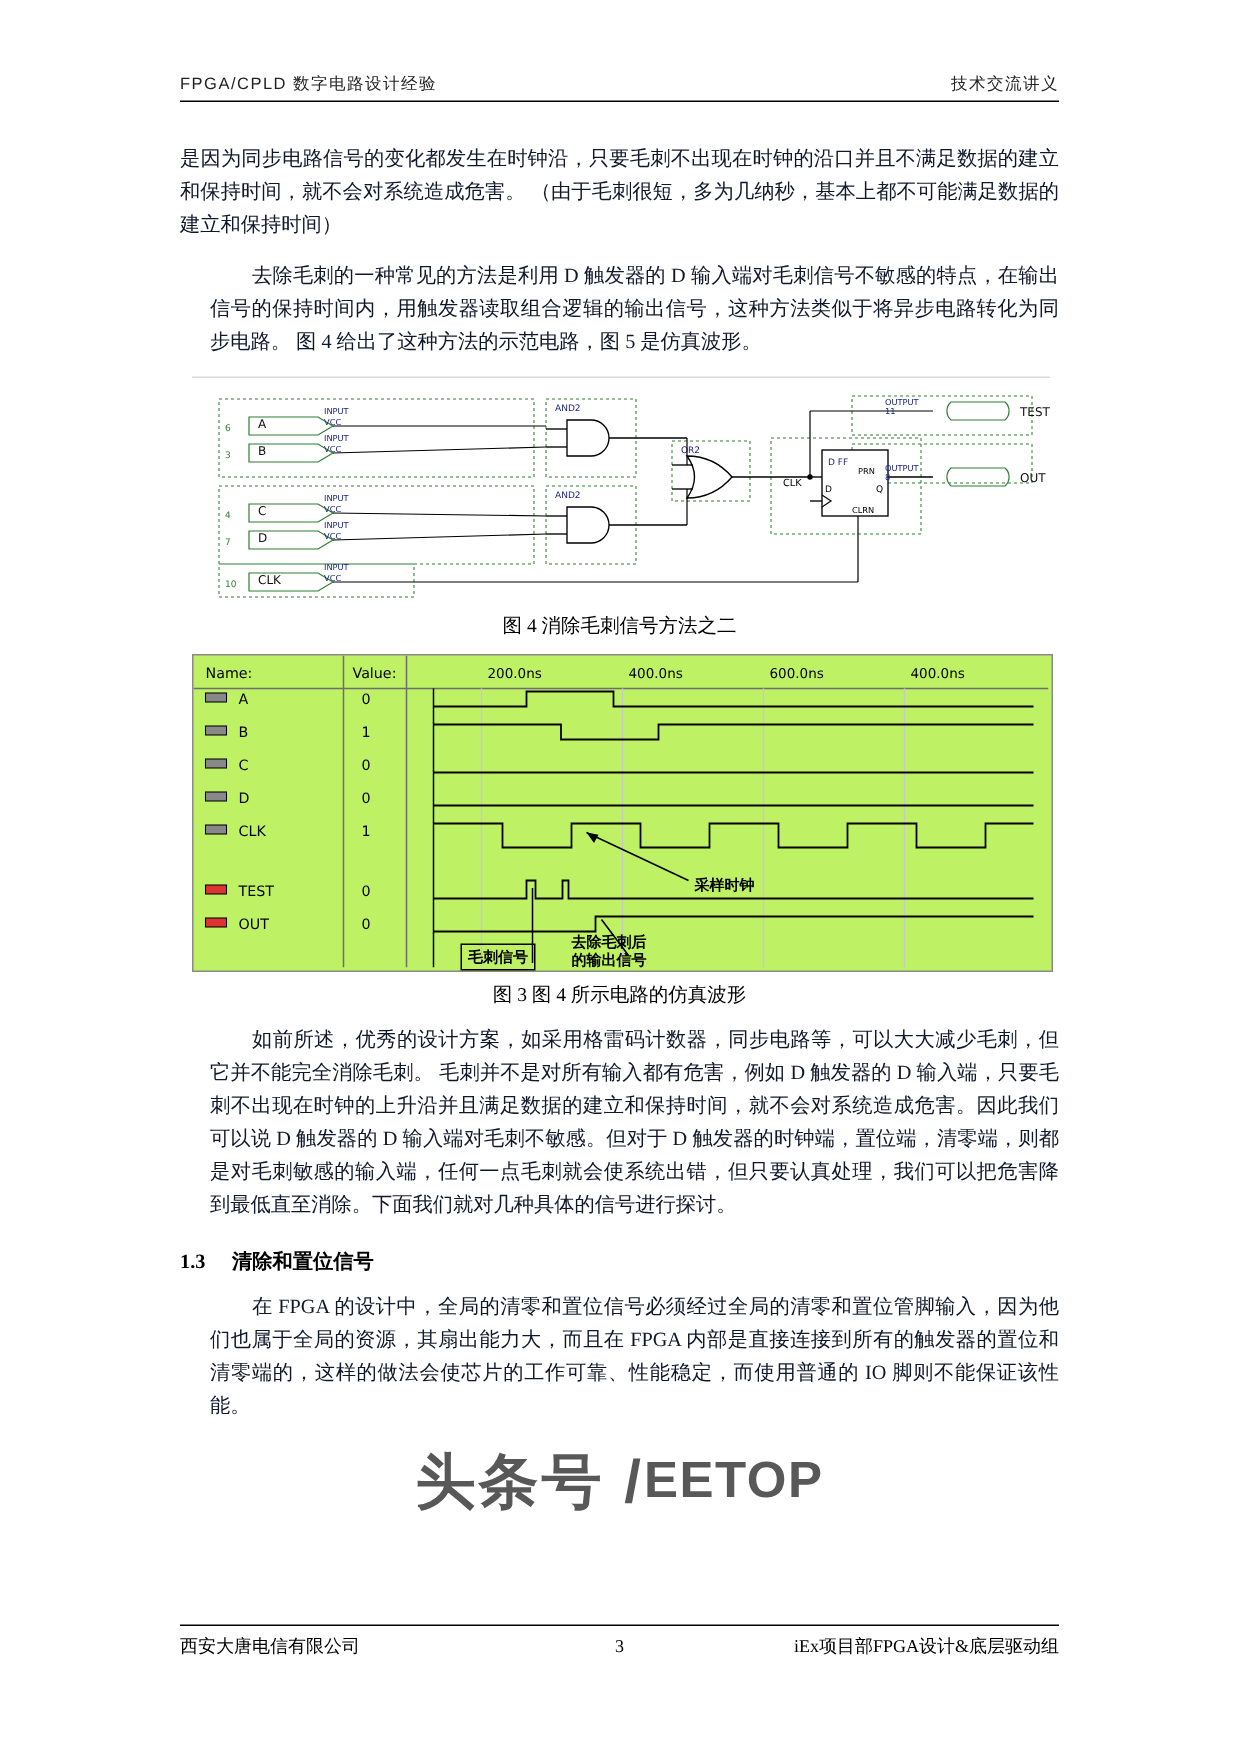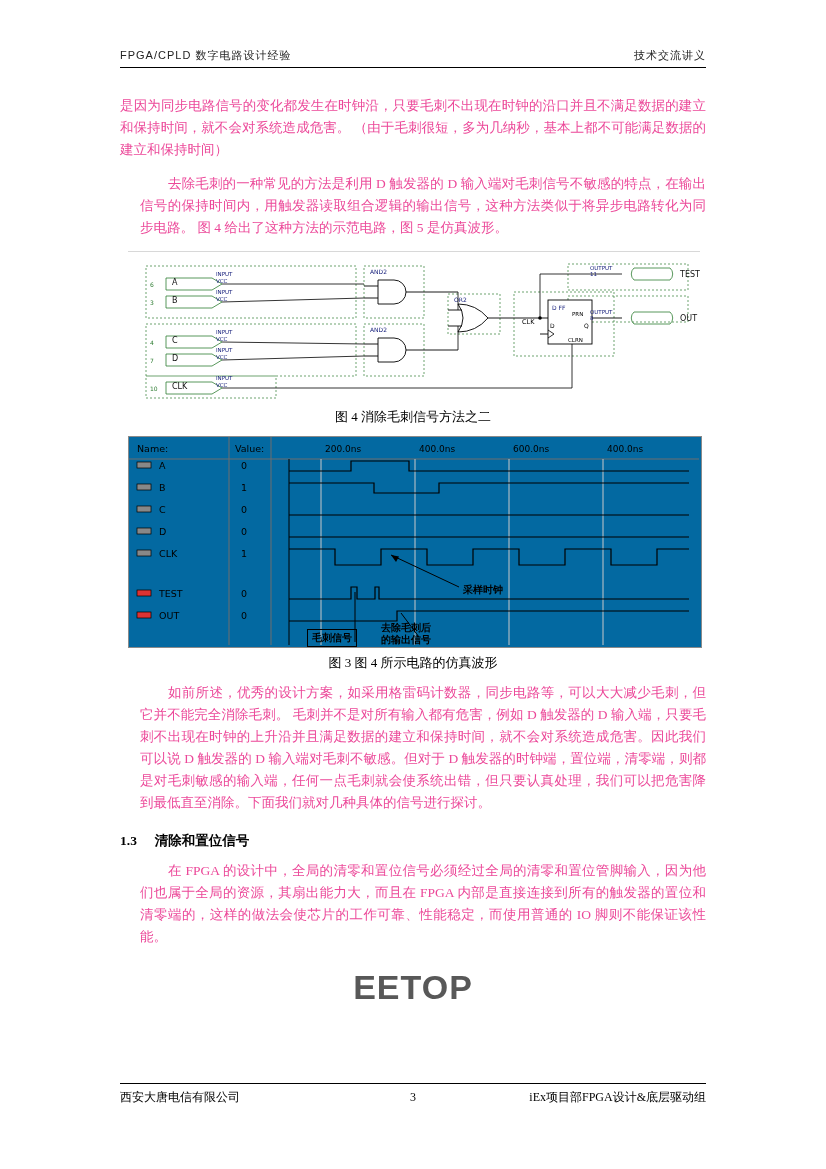--- a/index.html
+++ b/index.html
@@ -22,21 +22,21 @@
   }
   .header .h-left{font-family:"Liberation Sans","DejaVu Sans",sans-serif;}
   .header .h-right{font-family:"Liberation Sans","DejaVu Sans",sans-serif;}
 
   
   .content{position:absolute;left:120px;top:95px;width:586px;}
   p.para{
     margin:0 0 12px 0;
     font-size:13.5px;line-height:22px;
     text-align:justify;
-    color:#ec4899;
+    color:#0f172a;
   }
   p.indent{text-indent:28px;margin-left:20px;}
   .caption{
     text-align:center;font-size:13px;margin:6px 0 10px 0;
   }
   h2.sec{
     font-family:"Liberation Sans","DejaVu Sans",sans-serif;
     font-size:13.5px;font-weight:bold;margin:18px 0 10px 0;
   }
   h2.sec .num{margin-right:14px;font-family:Liberation Serif, serif;}
@@ -46,21 +46,21 @@
     position:relative;width:572px;height:150px;margin:8px 0 2px 8px;
     background:#fff;
     font-family:"Liberation Sans","DejaVu Sans",sans-serif;
     font-size:7px;color:#1b5e20;
     border-top:1px solid #d8d8d8;
   }
 
   
   .fig5{
     position:relative;width:572px;height:210px;margin:10px 0 2px 8px;
-    background:#0369a1;border:1px solid #8a8a8a;
+    background:#bef264;border:1px solid #8a8a8a;
     font-family:"Liberation Sans","DejaVu Sans",sans-serif;
     font-size:9px;color:#000;
   }
   .fig5 .ann{position:absolute;font-family:"Liberation Sans","DejaVu Sans",sans-serif;font-size:10px;color:#000;font-weight:bold;text-align:center;}
 
   
   .footer{
     position:absolute;left:120px;top:1083px;width:586px;
     display:flex;justify-content:space-between;align-items:center;
     font-size:12px;
@@ -289,16 +289,17 @@
     <p class="para indent">在 FPGA 的设计中，全局的清零和置位信号必须经过全局的清零和置位管脚输入，因为他们也属于全局的资源，其扇出能力大，而且在 FPGA 内部是直接连接到所有的触发器的置位和清零端的，这样的做法会使芯片的工作可靠、性能稳定，而使用普通的 IO 脚则不能保证该性能。</p>
   </div>
 
   <div class="footer">
     <span>西安大唐电信有限公司</span>
     <span class="pg">3</span>
     <span>iEx项目部FPGA设计&amp;底层驱动组</span>
   </div>
 
   <div class="watermark">
+    <span>头条号 / </span>
     <span class="wm-eetop">EETOP</span>
   </div>
 
 </div>
 
 </body></html>

